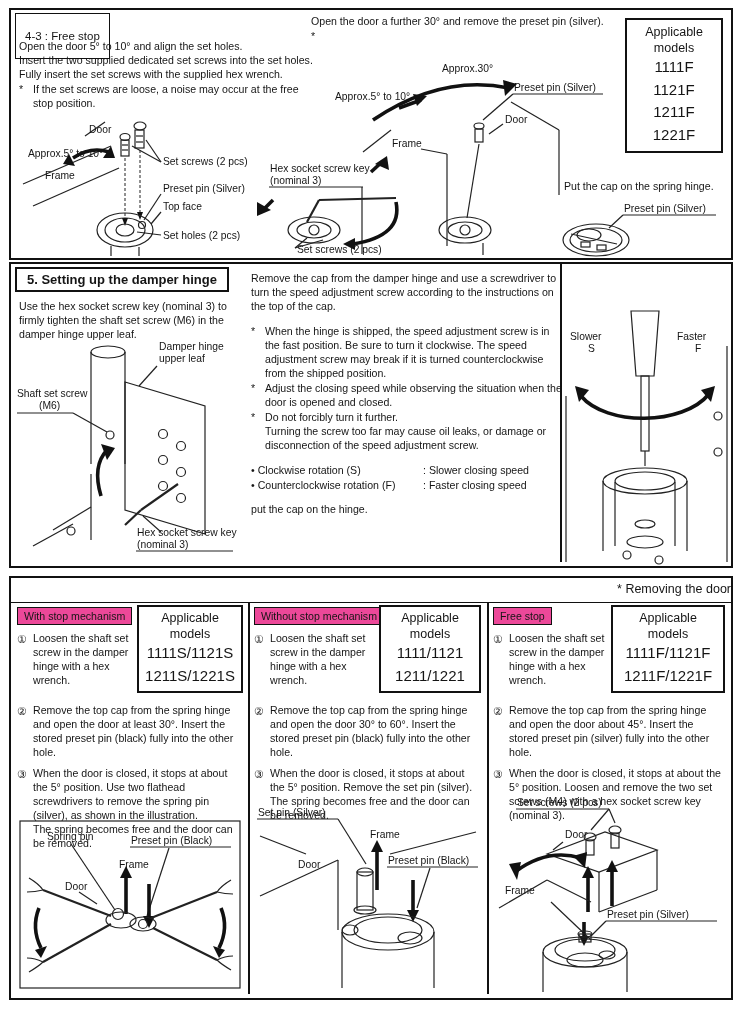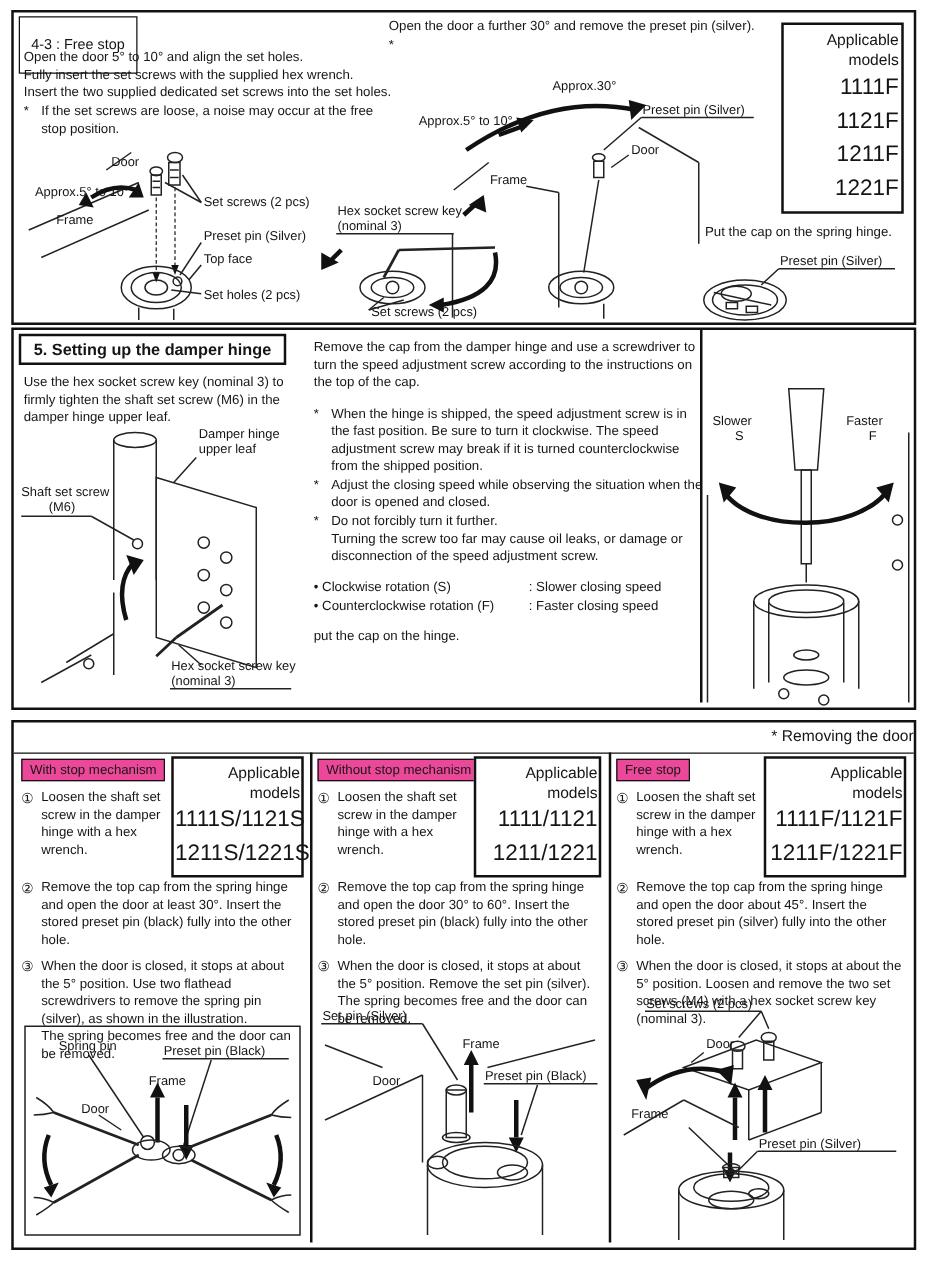--- a/index.html
+++ b/index.html
@@ -4,23 +4,23 @@
 <style>
   html,body{margin:0;padding:0;background:#e8e8e8;}
   #page{position:relative;width:745px;height:1024px;background:#ffffff;
         font-family:"Liberation Sans",sans-serif;color:#151515;overflow:hidden;}
   .panel{position:absolute;border:2px solid #111;background:#fff;}
   .ttl-box{position:absolute;border:1.5px solid #111;background:#fff;padding:16px 9px;
            font-size:11.5px;white-space:nowrap;}
   .txt{font-size:10.6px;line-height:1.32;}
   .note{display:flex;margin-top:1px;}
   .note .star{flex:0 0 14px;}
-  .mbox{border:2px solid #111;background:#fff;text-align:right;}
+  .mbox{border:2px solid #111;background:#fff;text-align:center;}
   .mbox .mt{font-size:12.5px;line-height:1.25;}
-  .mbox .mn{font-size:18px;line-height:1.5;}
+  .mbox .mn{font-size:15px;line-height:1.5;}
   .step{display:flex;margin-top:7px;}
   .step .num{flex:0 0 16px;font-size:11px;}
   .step .stx{flex:1;}
   .tag{display:inline-block;border:1.5px solid #111;padding:2px 6px;font-size:10.6px;
        white-space:nowrap;background:#ec4899;}
   .vline{position:absolute;width:1.5px;background:#111;}
   .bul{display:flex;font-size:10.6px;line-height:1.45;}
   .bul .bl{flex:0 0 172px;}
   svg{position:absolute;overflow:visible;}
   svg text{font-family:"Liberation Sans",sans-serif;font-size:10.3px;fill:#151515;}
@@ -33,22 +33,22 @@
 </head>
 <body>
 
 <div id="page">
 
   <div class="panel" style="left:9px;top:8px;width:720px;height:248px;">
     <div class="ttl-box" style="left:4px;top:3px;">4-3 : Free stop</div>
 
     <div class="txt" style="position:absolute;left:8px;top:30px;width:296px;">
       <div>Open the door 5° to 10° and align the set holes.</div>
+      <div>Insert the two supplied dedicated set screws into the set holes.</div>
       <div>Fully insert the set screws with the supplied hex wrench.</div>
-      <div>Insert the two supplied dedicated set screws into the set holes.</div>
       <div class="note">
         <span class="star">*</span>
         <span>If the set screws are loose, a noise may occur at the free stop position.</span>
       </div>
     </div>
 
     <div class="txt" style="position:absolute;left:300px;top:5px;width:330px;">
       <div>Open the door a further 30° and remove the preset pin (silver).</div>
       <div class="note">
         <span class="star">*</span>

